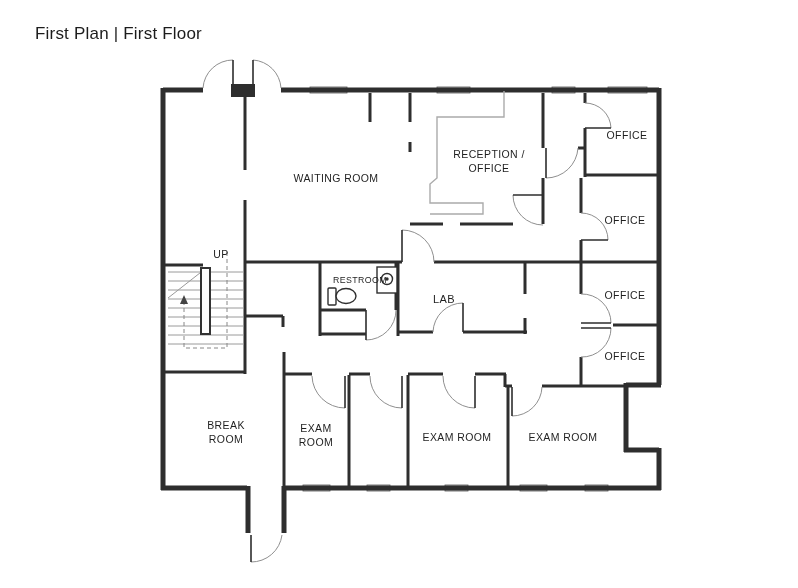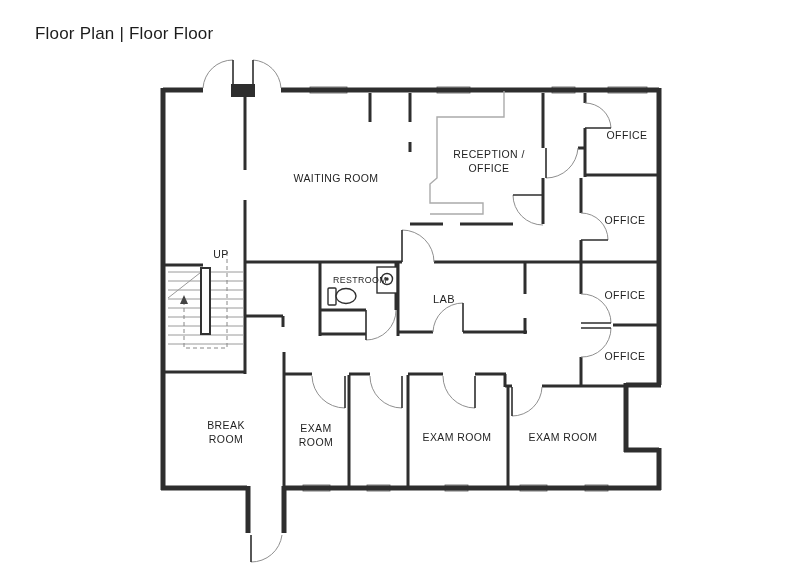--- a/index.html
+++ b/index.html
@@ -11,21 +11,21 @@
   svg text{font-family:"Liberation Sans", sans-serif;letter-spacing:.4px;}
   .room-label{font-size:10.5px;}
   .small-label{font-size:8.8px;}
   .lab-label{font-size:11px;}
 </style>
 </head>
 <body>
 
 <div id="stage">
 
-  <div id="plan-title">Floor Plan | Floor Floor</div>
+  <div id="plan-title">First Plan | First Floor</div>
 
   <svg width="798" height="588" viewBox="0 0 798 588">
 
     <g stroke="#555555" stroke-width="0.8" fill="#c9c9c9">
       <rect x="310" y="87" width="37" height="6"></rect>
       <rect x="437" y="87" width="33" height="6"></rect>
       <rect x="552" y="87" width="23" height="6"></rect>
       <rect x="608" y="87" width="39" height="6"></rect>
       <rect x="303" y="485" width="27" height="6"></rect>
       <rect x="367" y="485" width="23" height="6"></rect>

